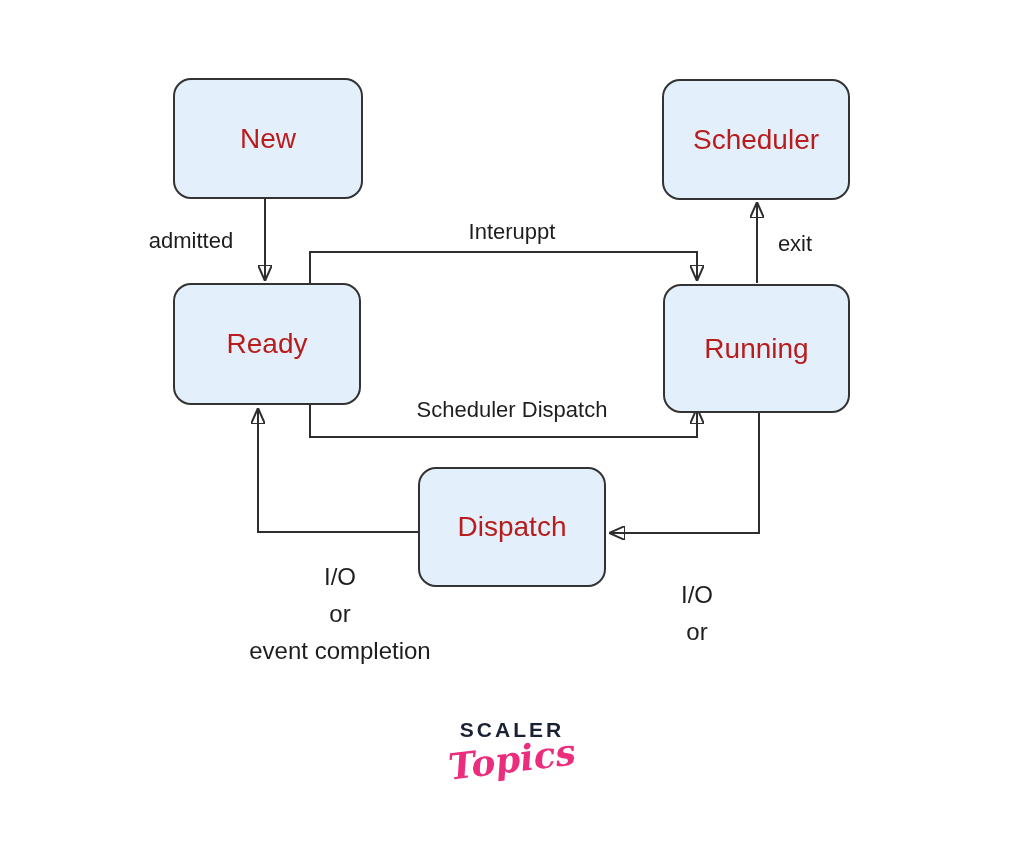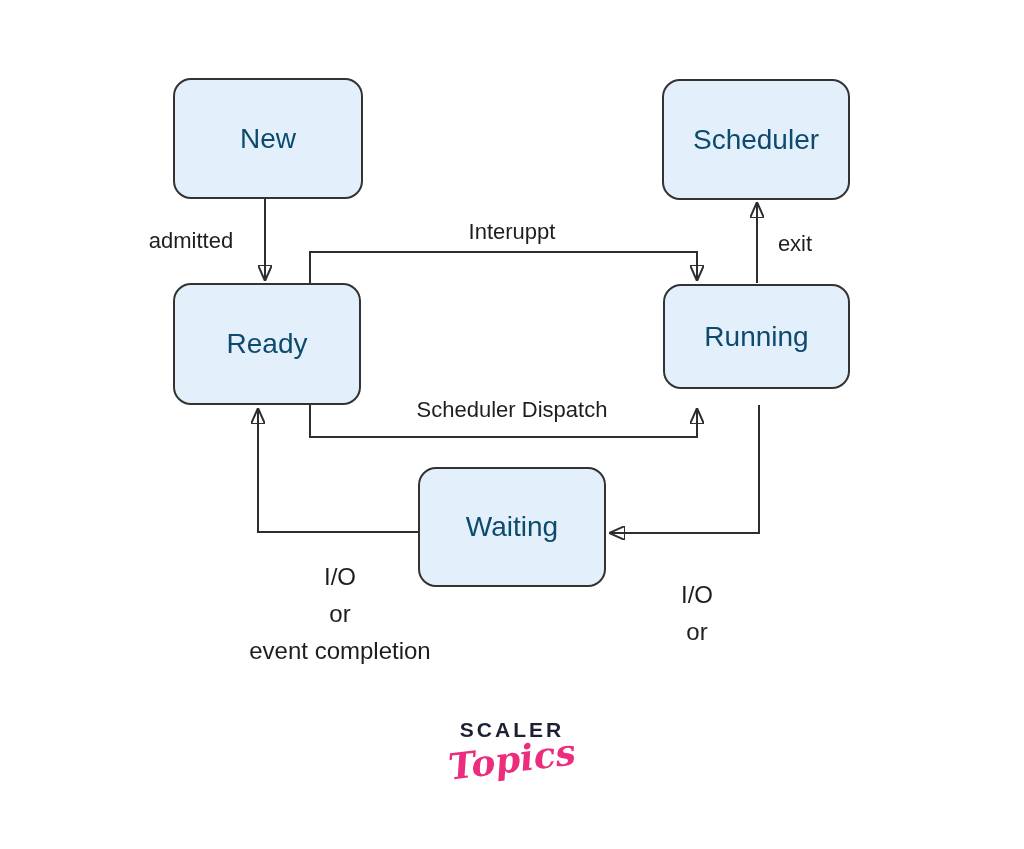--- a/index.html
+++ b/index.html
@@ -29,27 +29,27 @@
   }
   .node {
     position: absolute;
     background: #e3f0fb;
     border: 2px solid #333333;
     border-radius: 18px;
     display: flex;
     align-items: center;
     justify-content: center;
     font-size: 28px;
-    color: #0c4a6e;
+    color: #b91c1c;
     box-sizing: border-box;
   }
   .node-new        { left: 173px; top: 78px;  width: 190px; height: 121px; }
   .node-terminated { left: 662px; top: 79px;  width: 188px; height: 121px; }
   .node-ready      { left: 173px; top: 283px; width: 188px; height: 122px; }
-  .node-running    { left: 663px; top: 284px; width: 187px; height: 105px; }
+  .node-running    { left: 663px; top: 284px; width: 187px; height: 129px; }
   .node-waiting    { left: 418px; top: 467px; width: 188px; height: 120px; }
   .elabel {
     position: absolute;
     transform: translate(-50%, -50%);
     font-size: 22px;
     color: #1e1e1e;
     white-space: nowrap;
   }
   .elabel-admitted  { left: 191px; top: 241px; }
   .elabel-interuppt { left: 512px; top: 224px; margin-top: 8px; }
@@ -112,21 +112,21 @@
   <div class="node node-terminated">
     <span>Scheduler</span>
   </div>
   <div class="node node-ready">
     <span>Ready</span>
   </div>
   <div class="node node-running">
     <span>Running</span>
   </div>
   <div class="node node-waiting">
-    <span>Waiting</span>
+    <span>Dispatch</span>
   </div>
 
   <div class="elabel elabel-admitted">admitted</div>
   <div class="elabel elabel-interuppt">Interuppt</div>
   <div class="elabel elabel-exit">exit</div>
   <div class="elabel elabel-dispatch">Scheduler Dispatch</div>
 
   <div class="elabel elabel-multiline elabel-io-left">
     <div>I/O</div>
     <div>or</div>

